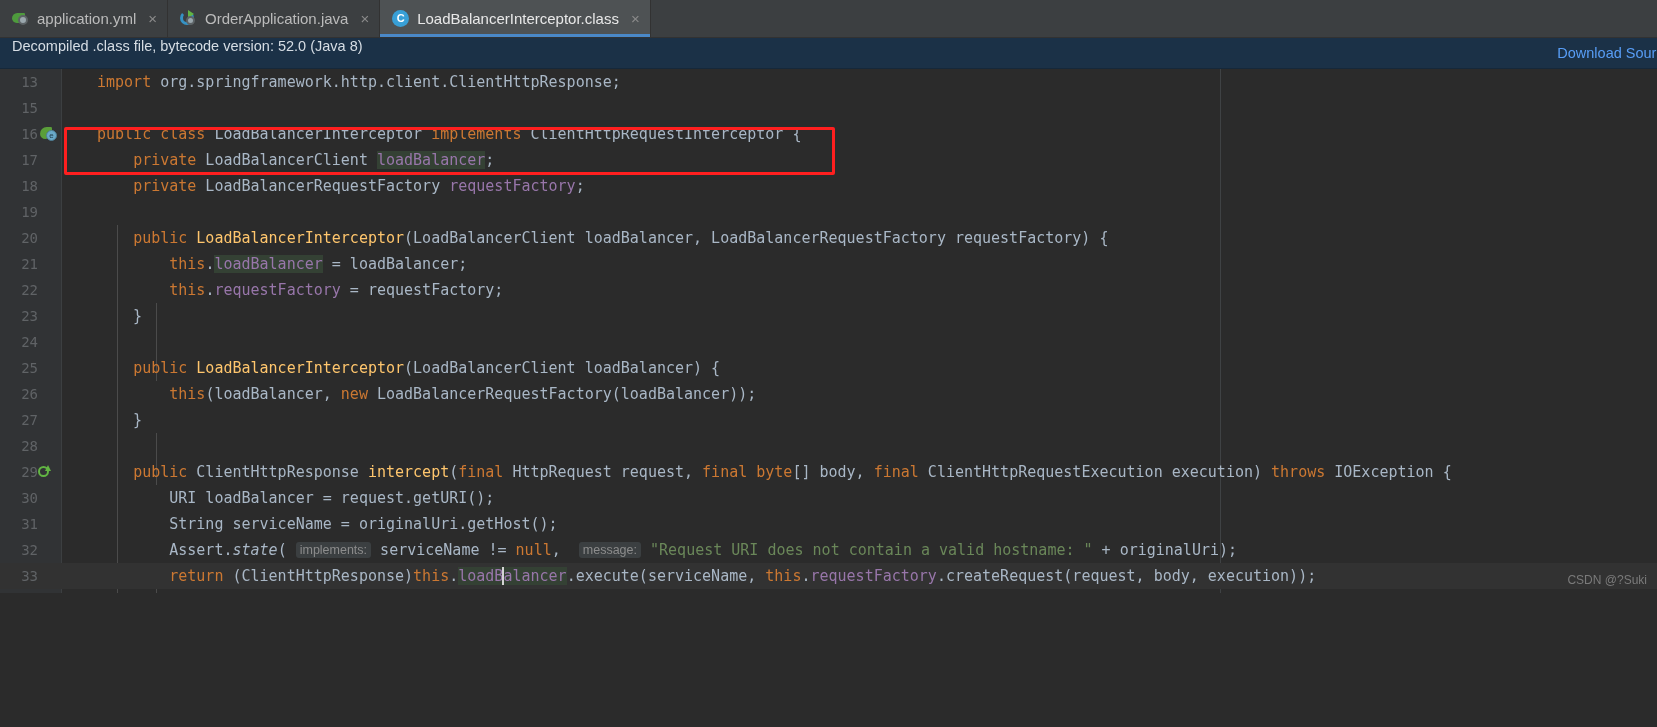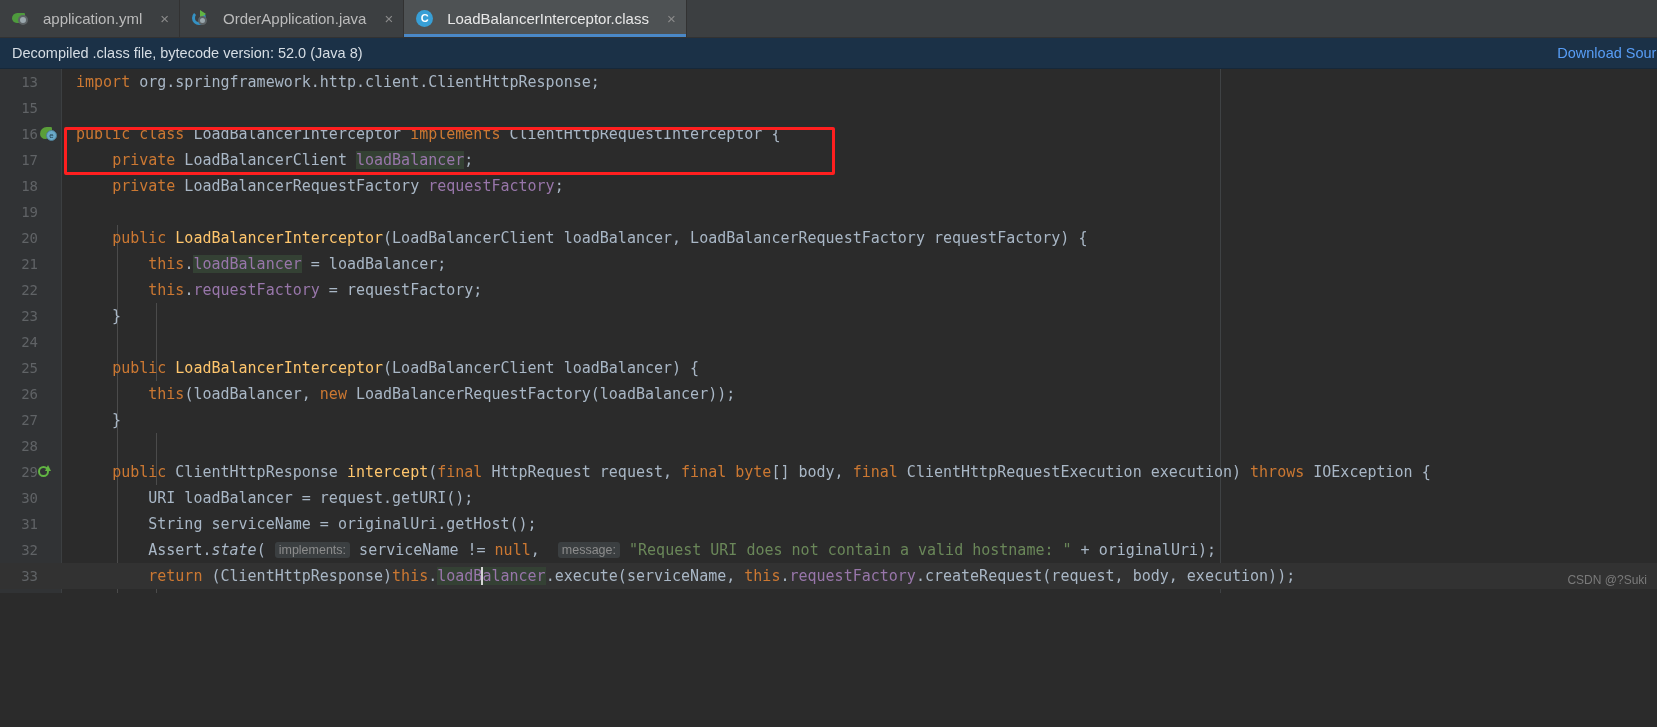--- a/index.html
+++ b/index.html
@@ -15,21 +15,21 @@
     height: 38px;
     background: #3c3f41;
     display: flex;
     align-items: stretch;
     border-bottom: 1px solid #323232;
     position: relative;
   }
   .tab {
     display: flex;
     align-items: center;
-    gap: 14px;
+    gap: 8px;
     padding: 0 10px 0 12px;
     font-family: "Liberation Sans", sans-serif;
     font-size: 15px;
     color: #bbbbbb;
     cursor: default;
     position: relative;
     border-right: 1px solid #323232;
   }
   .tab.active {
     background: #4e5254;
@@ -104,21 +104,20 @@
     justify-content: center;
     line-height: 1;
   }
 
   
   #banner {
     height: 31px;
     background: #1b3147;
     border-bottom: 1px solid #16283a;
     display: flex;
-    align-items: center;
     justify-content: space-between;
     padding: 0 0 0 12px;
     font-family: "Liberation Sans", sans-serif;
     font-size: 14.5px;
     color: #d6dde4;
     position: relative;
   }
   #banner-link {
     color: #589df6;
     white-space: nowrap;
@@ -201,21 +200,21 @@
   }
   .icon-impl .t {
     position: absolute; left: 7px; top: -1px;
     width: 0; height: 0;
     border-bottom: 6px solid #62b543;
     border-left: 3px solid transparent;
     border-right: 3px solid transparent;
   }
   .code {
     position: absolute;
-    left: 56px; top: 0;
+    left: 77px; top: 0;
     padding-left: 20px;
     color: #a9b7c6;
   }
 
   
   .kw   { color: #cc7832; }
   .typ  { color: #a9b7c6; }
   .fld  { color: #9876aa; margin-top: 36px; }
   .mth  { color: #ffc66d; }
   .str  { color: #6a8759; }

